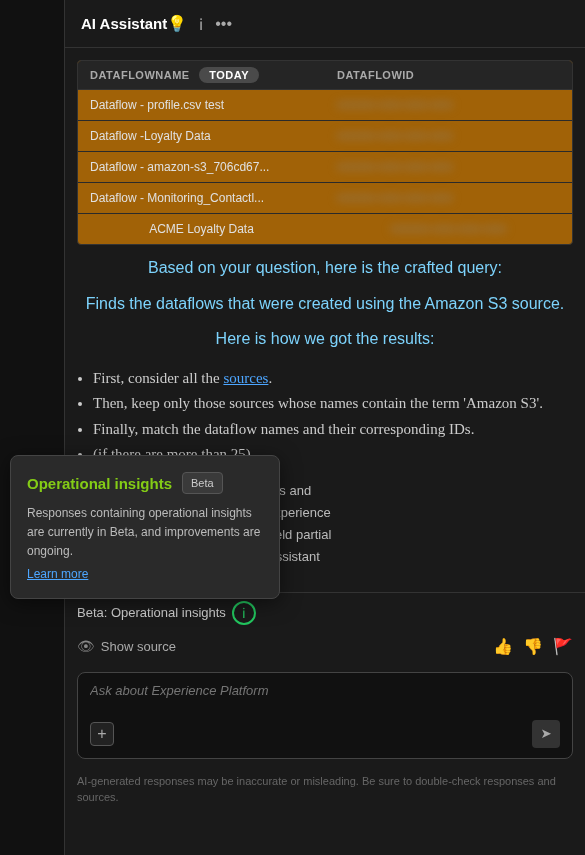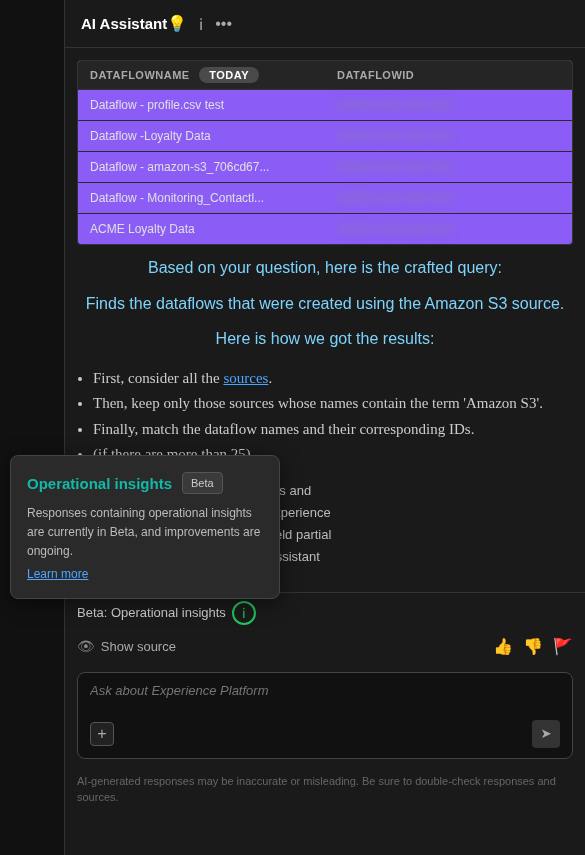--- a/index.html
+++ b/index.html
@@ -62,21 +62,21 @@
     
     .content {
       flex: 1;
       overflow-y: auto;
       padding: 0;
       position: relative;
     }
 
     
     .table-wrapper {
-      background: #8b5cf6;
+      background: #a16207;
       border: 1px solid #333;
       margin: 12px 12px 0 12px;
       border-radius: 4px;
       overflow: hidden;
     }
     .table-header {
       display: grid;
       grid-template-columns: 1fr 1fr;
       background: #252525;
       border-bottom: 1px solid #333;
@@ -98,20 +98,21 @@
       border-radius: 10px;
       margin-left: 6px;
     }
     .table-row {
       display: grid;
       grid-template-columns: 1fr 1fr;
       border-bottom: 1px solid #2a2a2a;
     }
     .table-row:last-child {
       border-bottom: none;
+      text-align: center;
     }
     .td {
       padding: 8px 12px;
       font-size: 12px;
       color: #e0e0e0;
     }
     .td-id {
       color: #666;
       font-size: 11px;
     }
@@ -152,21 +153,21 @@
     }
     .tooltip-header {
       display: flex;
       align-items: center;
       gap: 10px;
       margin-bottom: 10px;
     }
     .tooltip-title {
       font-size: 15px;
       font-weight: 700;
-      color: #14b8a6;
+      color: #84cc16;
     }
     .beta-badge {
       background: #3a3a3a;
       color: #ccc;
       font-size: 11px;
       padding: 4px 8px;
       border-radius: 4px;
       border: 1px solid #555;
     }
     .tooltip-body {

